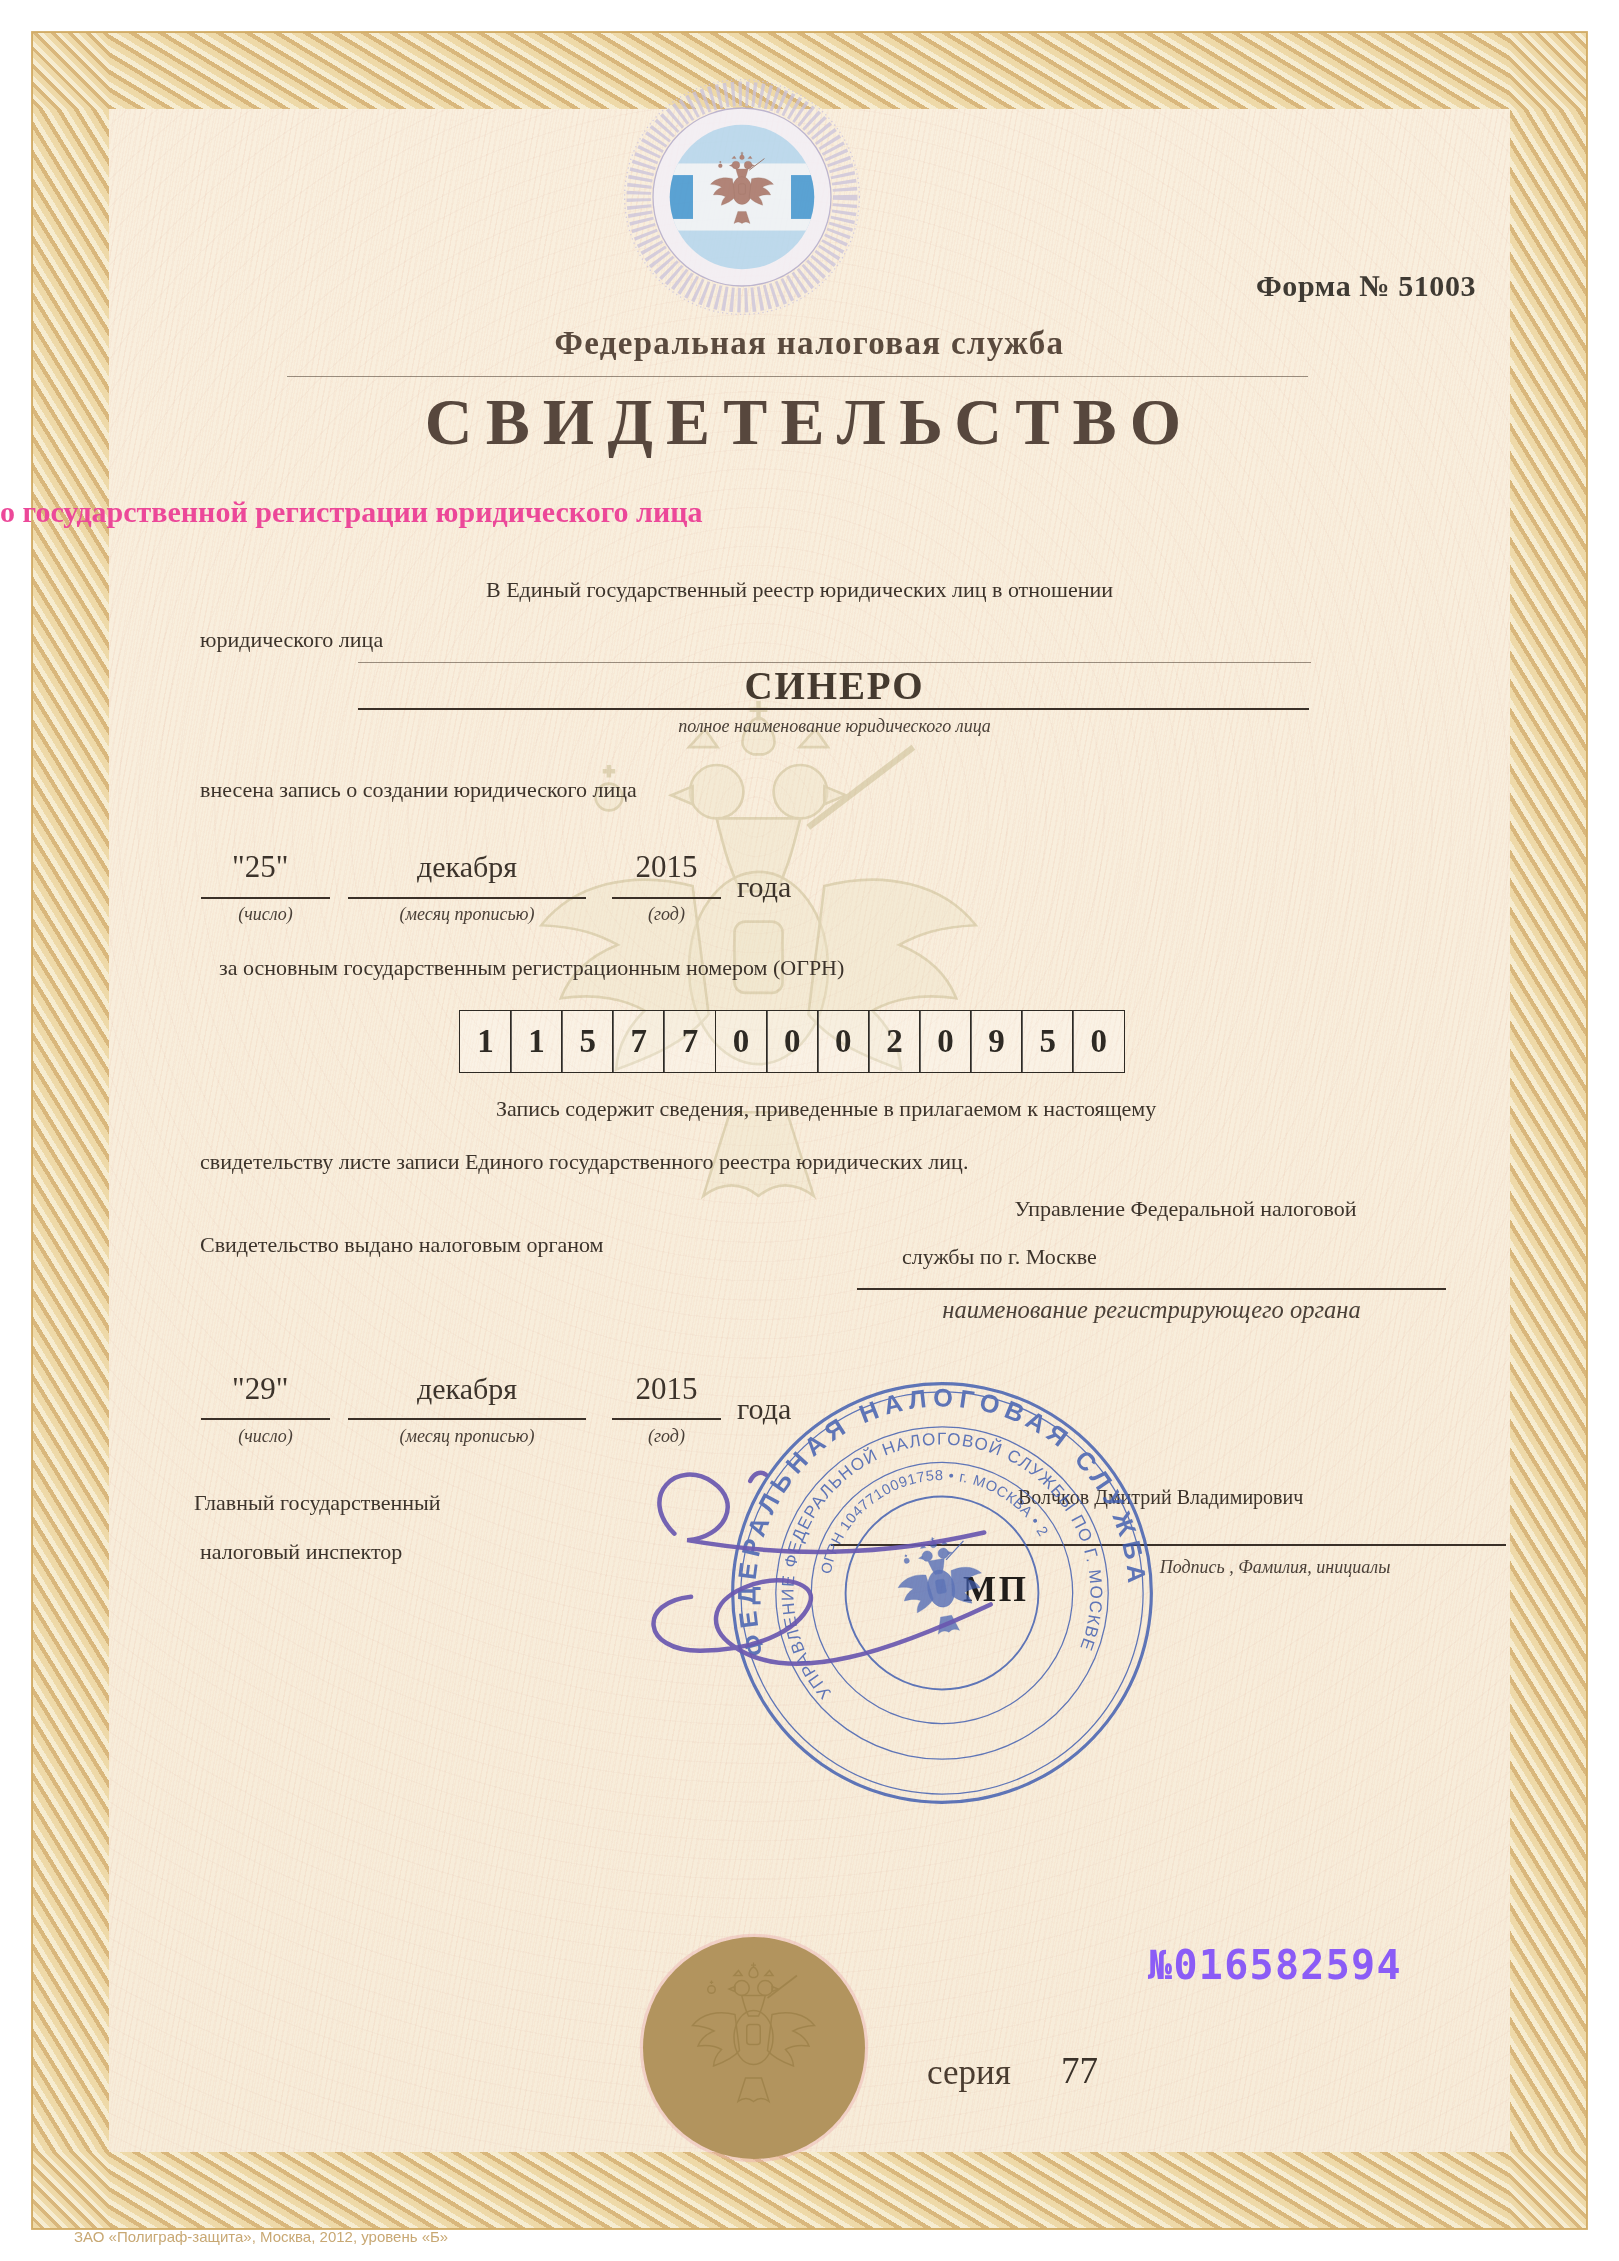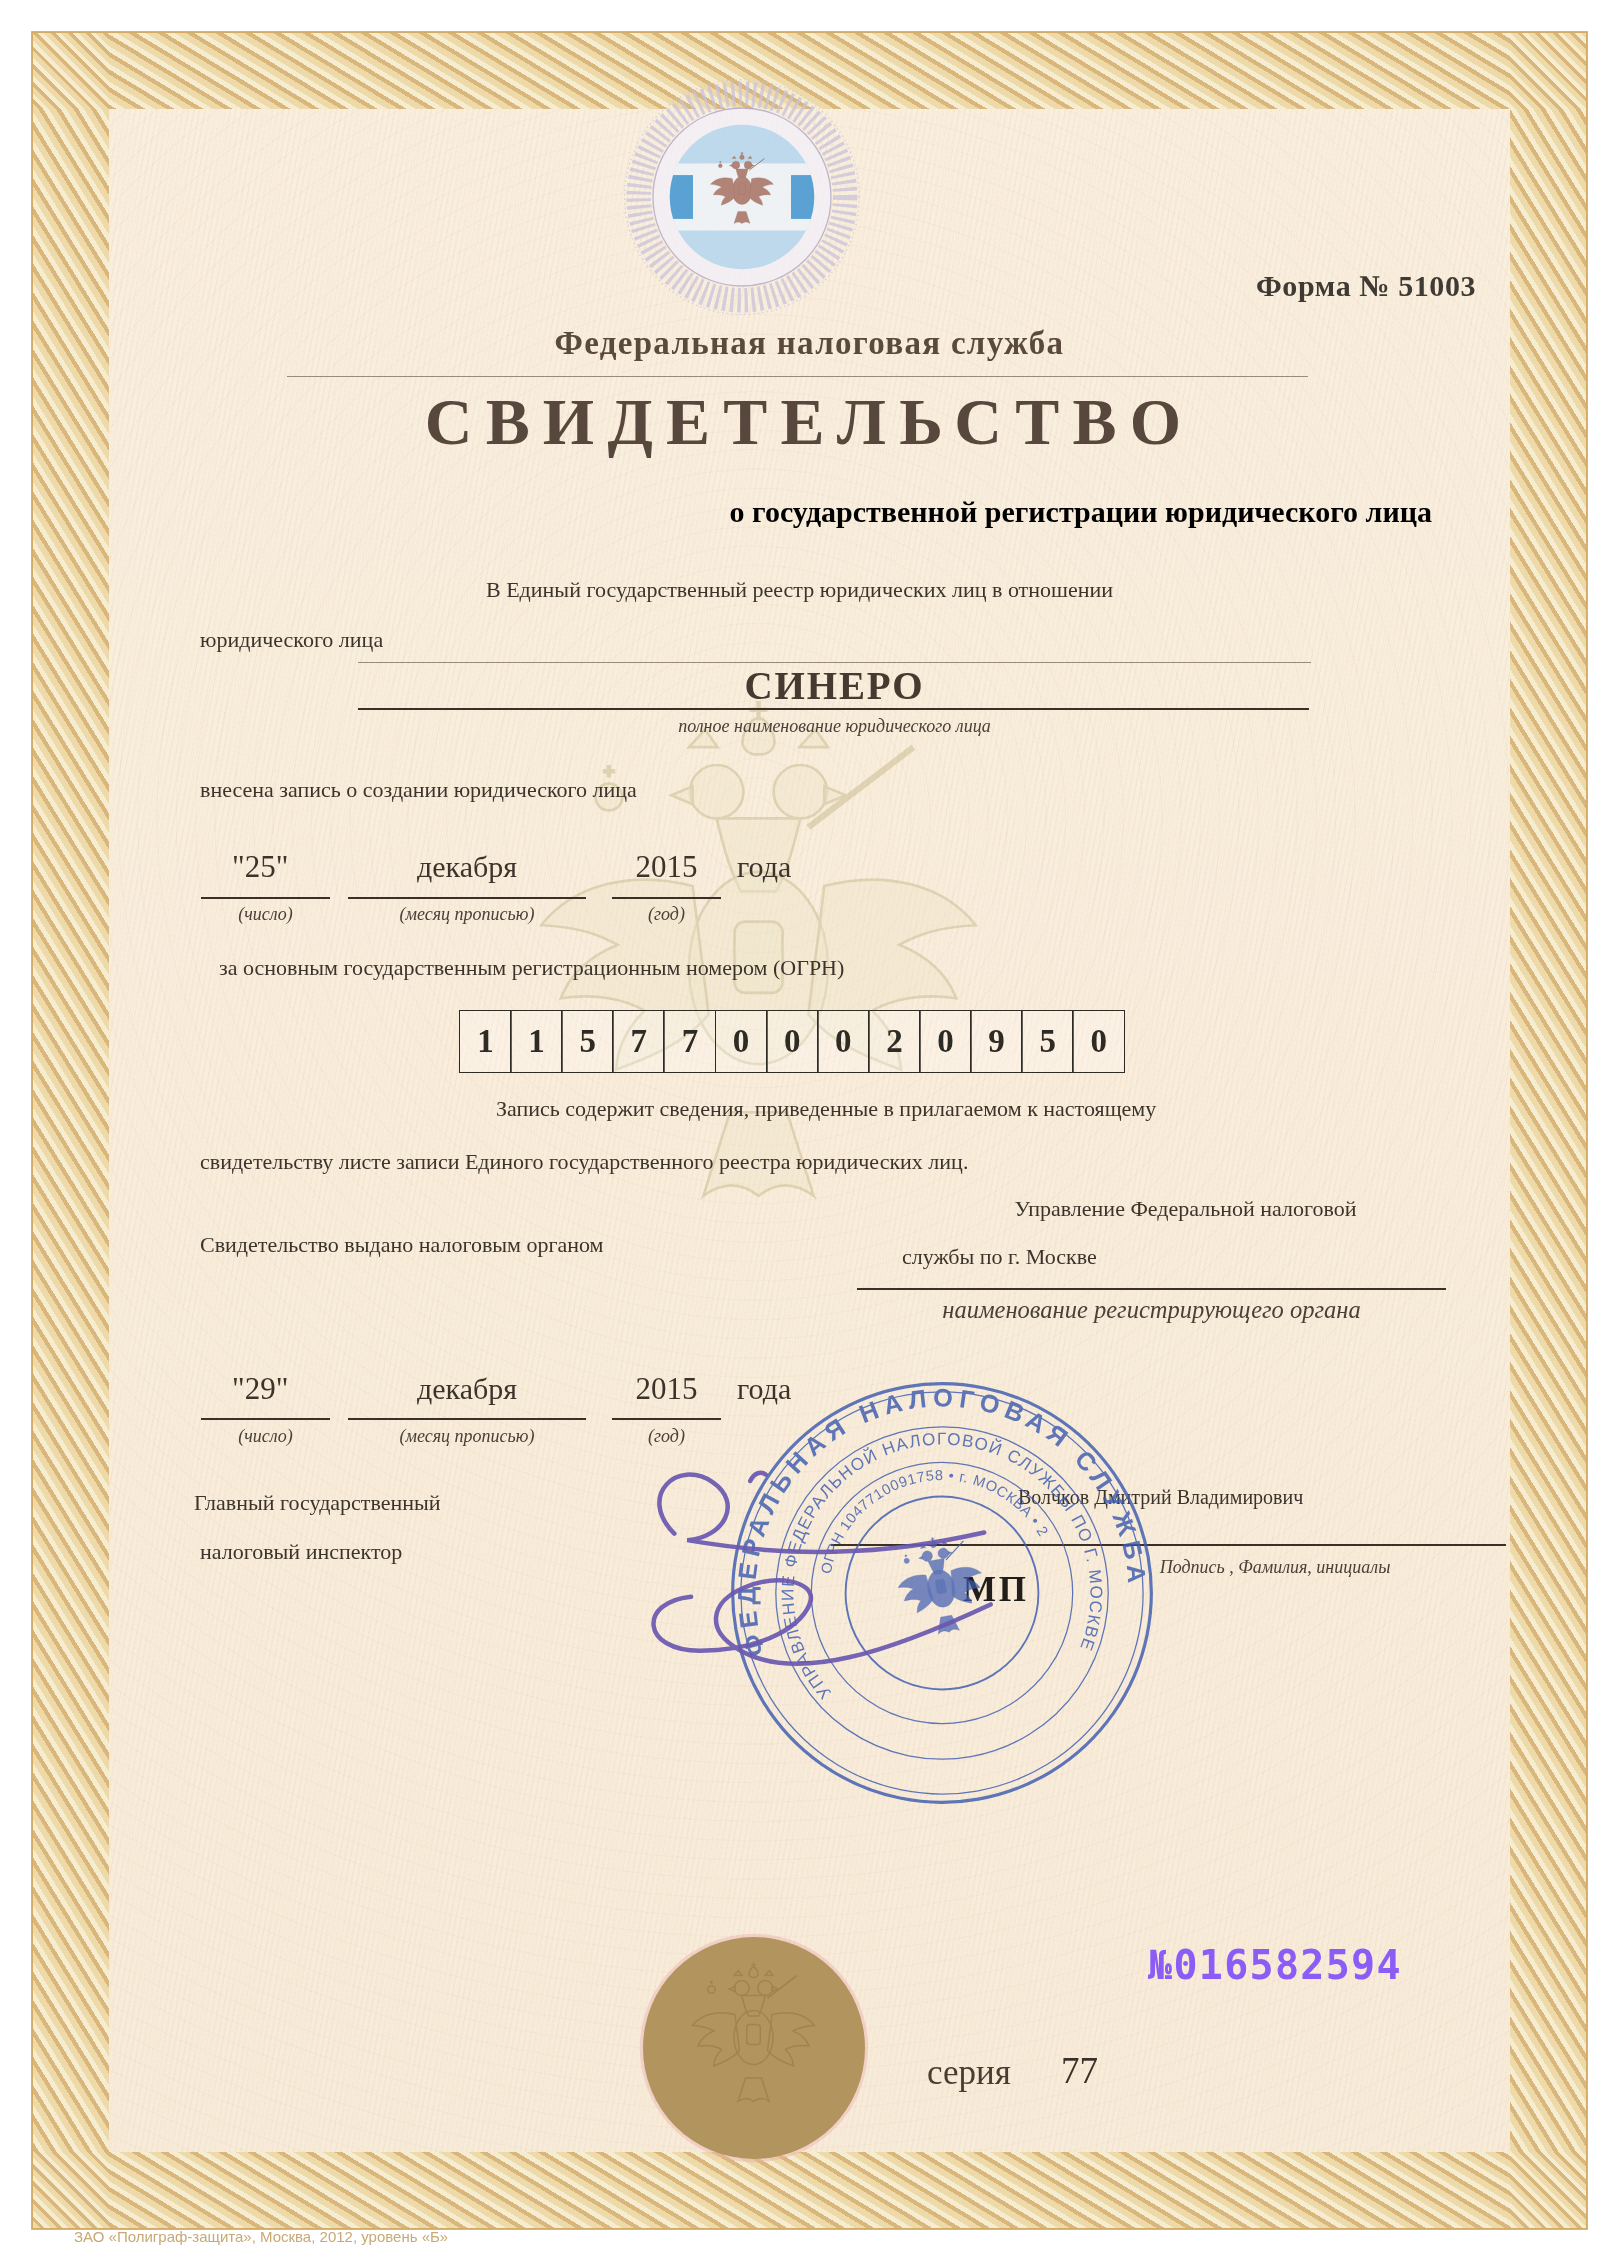--- a/index.html
+++ b/index.html
@@ -26,34 +26,34 @@
   .ser{font-family:"Liberation Serif", serif;}
   .txt{font-size:22px;line-height:1.25;color:#3c332b;}
   .cap{font-size:18px;font-style:italic;color:#4a4038;}
   .rule{position:absolute;height:1.9px;background:#3a3028;}
   .rule.soft{height:1.3px;background:rgba(74,60,48,0.55);}
   
   #form-label{left:1256px;top:269px;font-size:30px;font-weight:bold;color:#3f3a33;letter-spacing:0.6px;}
   #agency{left:0;top:325px;width:1619px;text-align:center;font-size:33px;font-weight:bold;color:#5a4a3e;letter-spacing:1.3px;}
   #agency-rule{left:287px;top:376px;width:1021px;}
   #doc-title{left:0;top:384px;width:1619px;text-align:center;font-size:66px;font-weight:bold;color:#57473d;letter-spacing:0.20em;}
-  #doc-subtitle{left:0;top:495px;width:1432px;text-align:right;font-size:30px;font-weight:bold;color:#000000;}
+  #doc-subtitle{left:0;top:495px;width:1432px;text-align:left;font-size:30px;font-weight:bold;color:#ec4899;}
   
   #intro-1{left:486px;top:576px;width:1030px;}
   #intro-2{left:200px;top:626px;}
   #name-topline{left:358px;top:662px;width:953px;}
   #company-name{left:358px;top:663px;width:953px;text-align:center;font-size:39px;font-weight:bold;letter-spacing:1.9px;color:#453a2f;}
   #name-underline{left:358px;top:708px;width:951px;}
   #company-caption{left:358px;top:716px;width:953px;text-align:center;}
   #record-line{left:200px;top:776px;}
   
   .date-day{font-size:31px;}
   .date-month{font-size:30px;}
   .date-year{font-size:31px;}
-  .date-suffix{font-size:30px;}
+  .date-suffix{font-size:30px;margin-top:20px;}
   
   #ogrn-line{left:219px;top:954px;}
   #ogrn-boxes{left:459px;top:1010px;display:flex;}
   .ogrn-cell{
     width:51px;height:61px;border:1.9px solid #2e2a24;margin-left:-1.9px;
     display:flex;align-items:center;justify-content:center;
     font-size:33px;font-weight:bold;color:#2e2a24;background:rgba(255,255,255,0.25);
   }
   .ogrn-cell:first-child{margin-left:0;}
   #para-1{left:496px;top:1095px;width:1024px;}

